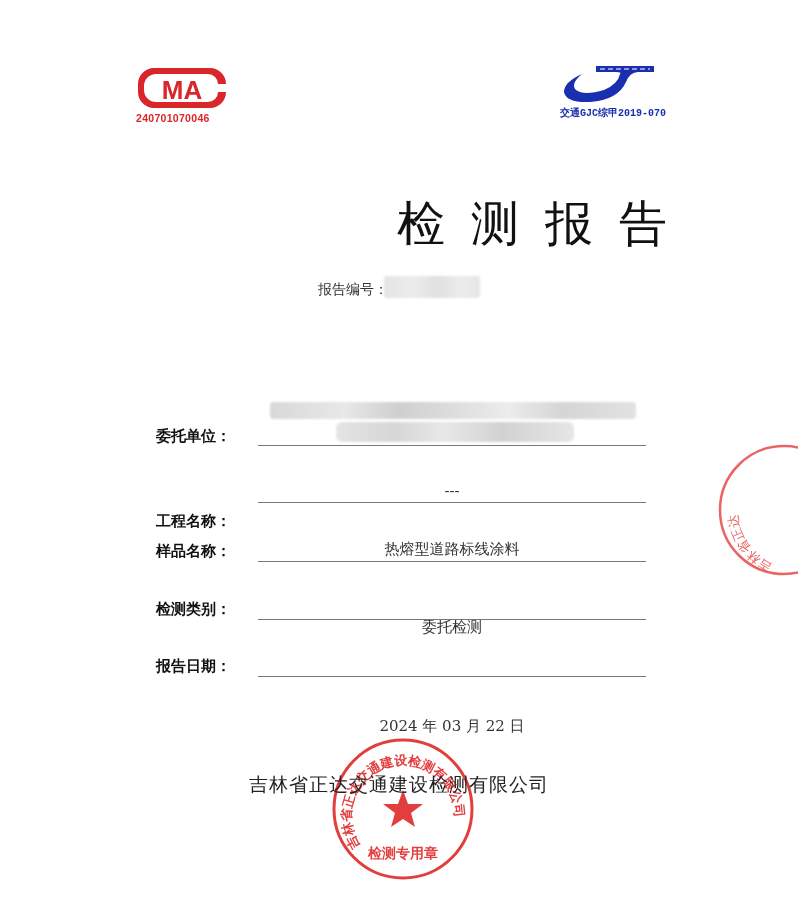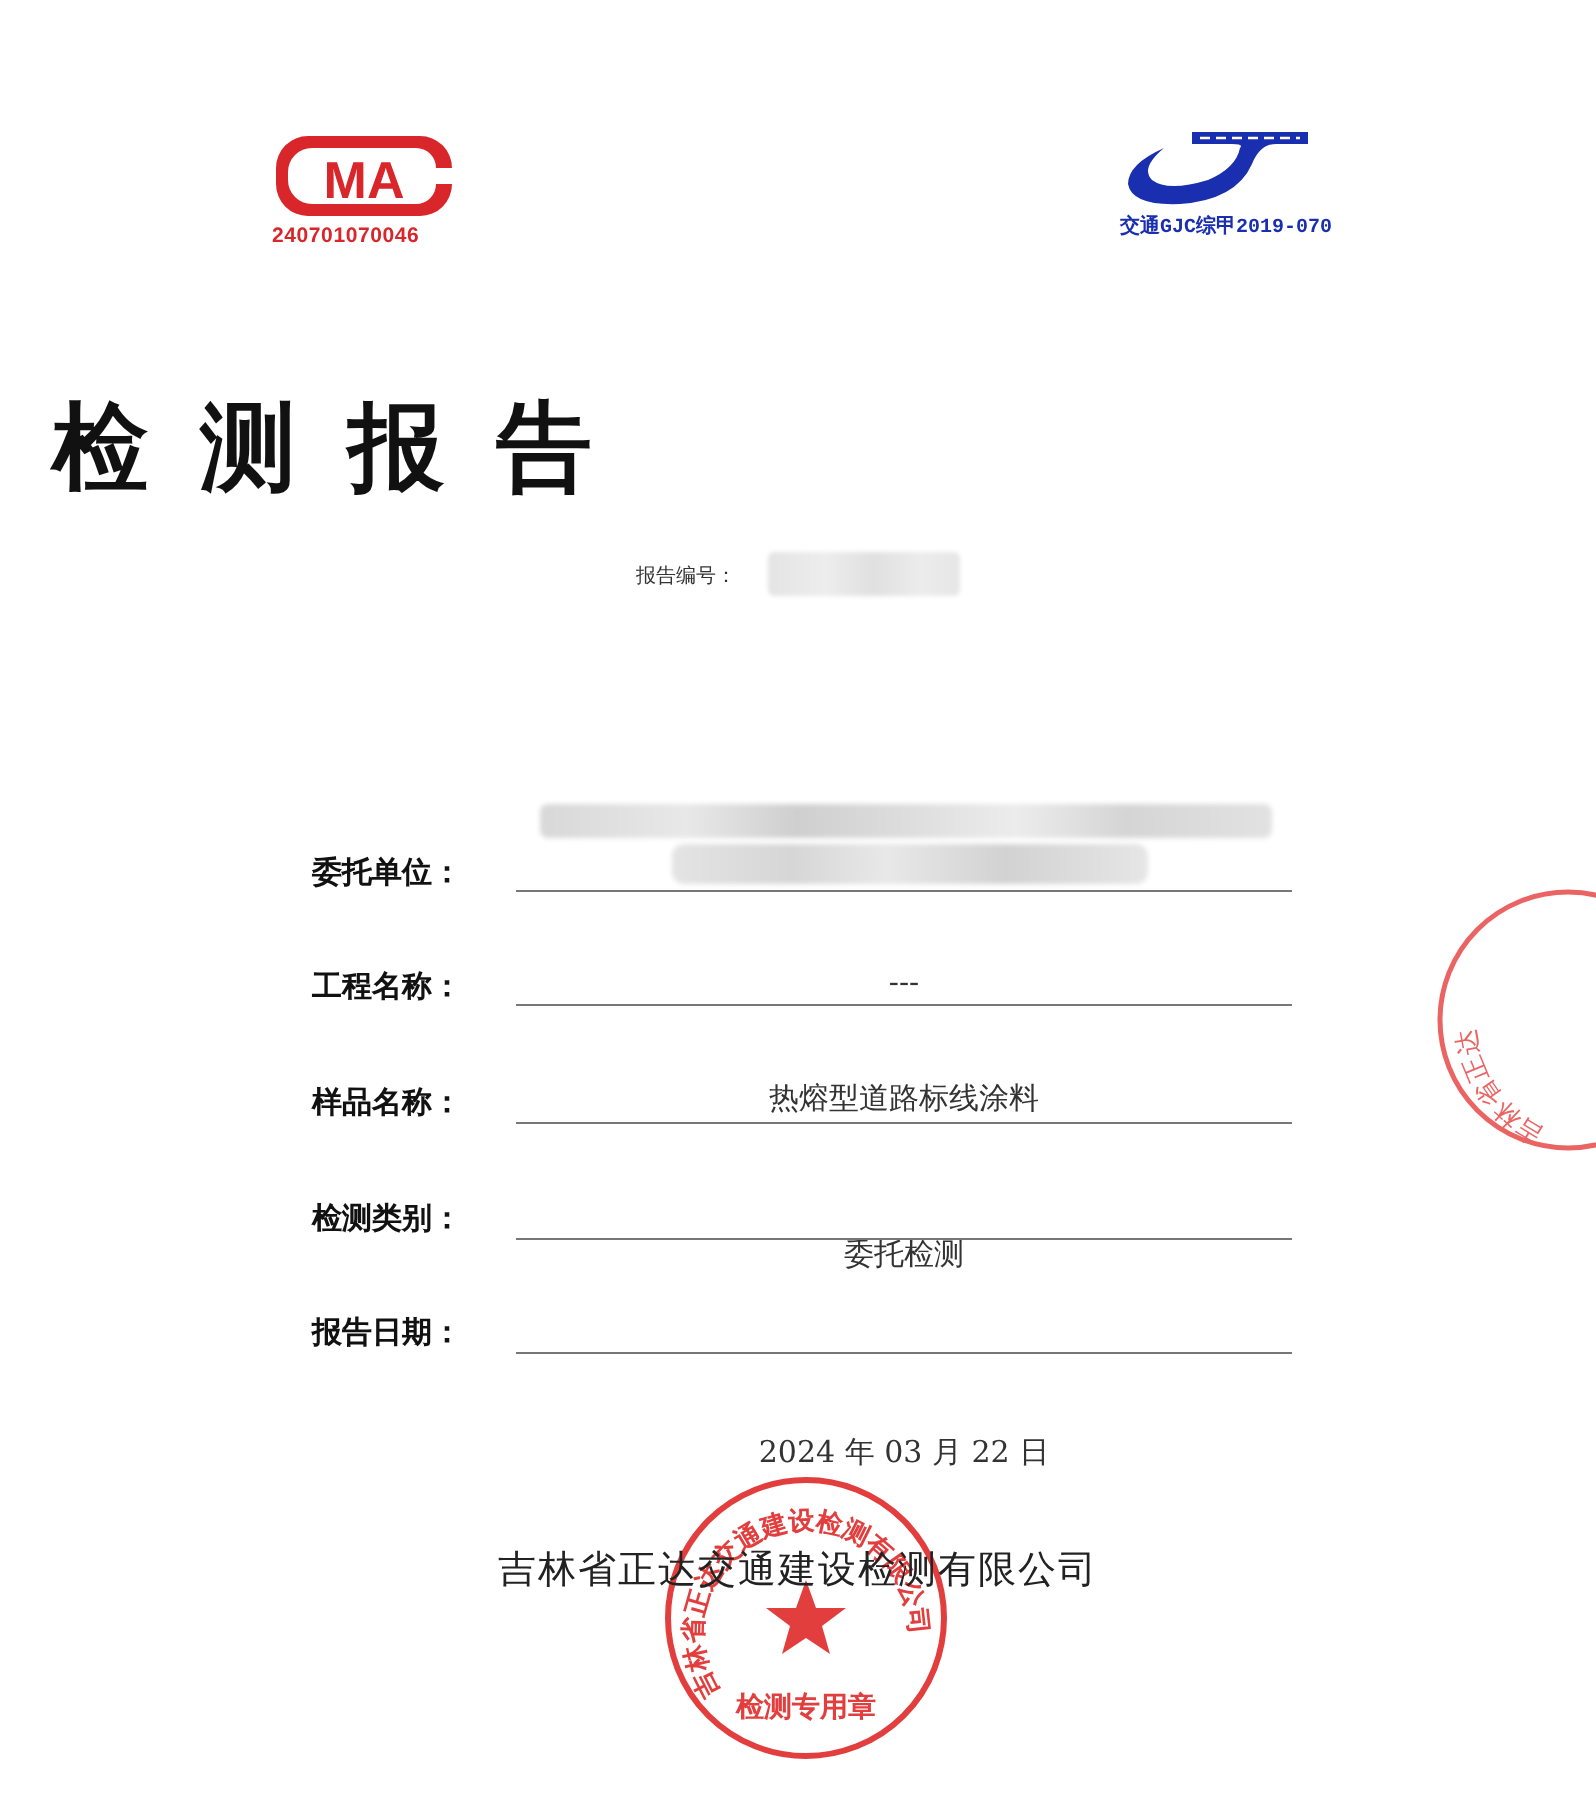--- a/index.html
+++ b/index.html
@@ -11,25 +11,25 @@
   .cma { left: 134px; top: 60px; width: 96px; height: 64px; }
   .cma-code { left: 136px; top: 112px; width: 96px; text-align: left;
               font-family: "Liberation Sans", sans-serif; font-weight: bold;
               font-size: 10.5px; color: #d8262a; letter-spacing: 0.3px; }
 
   
   .jt { left: 560px; top: 60px; width: 100px; height: 48px; }
   .jt-code { left: 560px; top: 106px; width: 110px; font-size: 10px; font-weight: bold;
              color: #1a2fb0; font-family: Liberation Mono, monospace; white-space: nowrap; }
 
-  .title { left: 0; width: 693px; top: 192px; text-align: left;
-           font-family: "DejaVu Serif", serif; font-weight: bold; font-size: 48px;
+  .title { left: 0; width: 693px; top: 192px; text-align: right;
+           font-family: "DejaVu Serif", serif; font-weight: normal; font-size: 48px;
            letter-spacing: 26px; padding-left: 26px; box-sizing: border-box; color: #111; }
 
-  .report-no { left: 318px; top: 281px; font-size: 10px; color: #333; }
+  .report-no { left: 318px; top: 281px; font-size: 14px; color: #333; }
   .report-no-blur { left: 384px; top: 276px; width: 96px; height: 22px;
                     background: linear-gradient(90deg,#e4e4e4,#ededed 30%,#e0e0e0 55%,#ececec 80%,#e6e6e6);
                     border-radius: 3px; filter: blur(1px); }
 
   .field-label { left: 156px; font-size: 15px; font-weight: bold; color: #111;
                  font-family: Liberation Serif, serif; }
   .field-line { left: 258px; width: 388px; height: 0; border-top: 1.5px solid #777; }
   .field-value { left: 258px; width: 388px; text-align: center;
                  font-family: "DejaVu Serif", serif; font-size: 15px; color: #333; }
 
@@ -64,21 +64,21 @@
 <div class="abs title">检测报告</div>
 
 <div class="abs report-no">报告编号：</div>
 <div class="abs report-no-blur"></div>
 
 <div class="abs field-label" style="top:427px;">委托单位：</div>
 <div class="abs blur-block1"></div>
 <div class="abs blur-block2"></div>
 <div class="abs field-line" style="top:445px;"></div>
 
-<div class="abs field-label" style="top:484px;text-align:right;">工程名称：</div>
+<div class="abs field-label" style="top:512px;text-align:right;">工程名称：</div>
 <div class="abs field-value" style="top:482px;">---</div>
 <div class="abs field-line" style="top:502px;"></div>
 
 <div class="abs field-label" style="top:542px;text-align:center;">样品名称：</div>
 <div class="abs field-value" style="top:540px;">热熔型道路标线涂料</div>
 <div class="abs field-line" style="top:561px;"></div>
 
 <div class="abs field-label" style="top:600px;">检测类别：</div>
 <div class="abs field-value" style="top:618px;">委托检测</div>
 <div class="abs field-line" style="top:619px;"></div>

